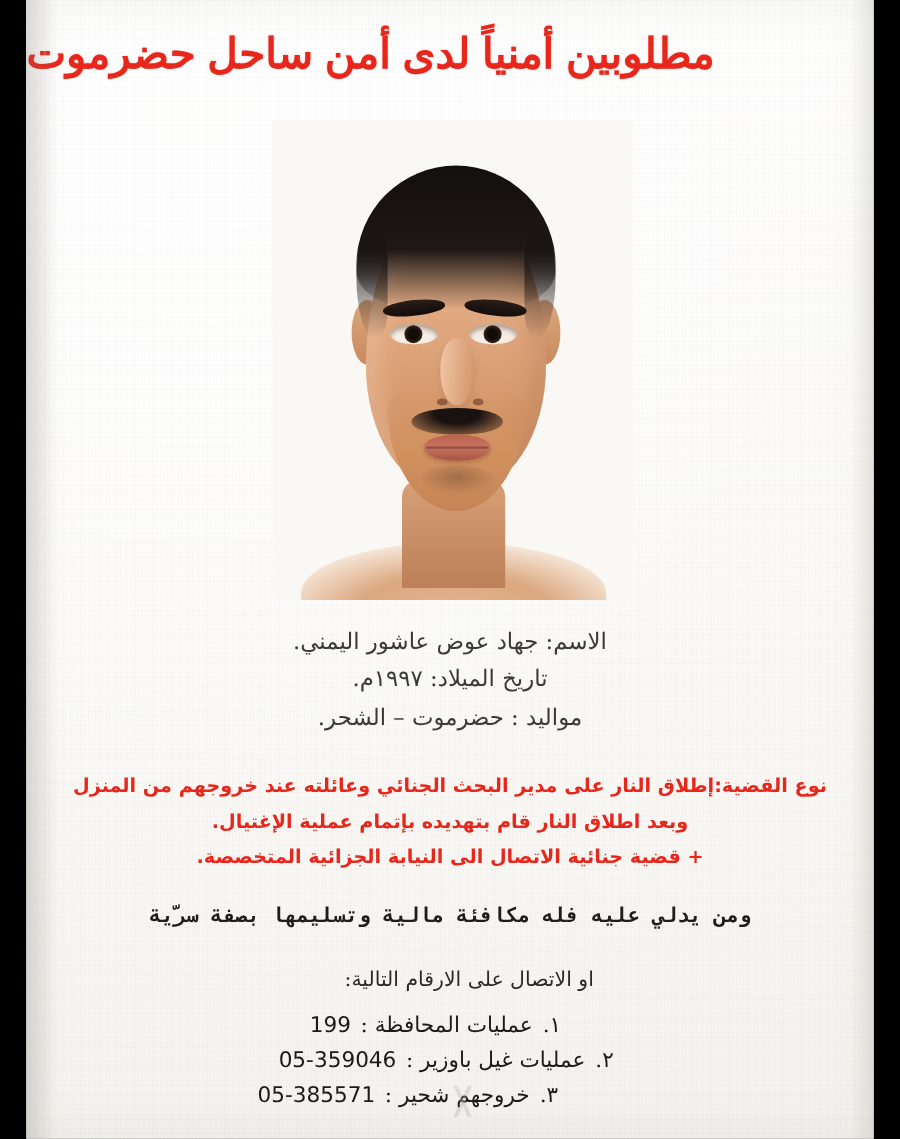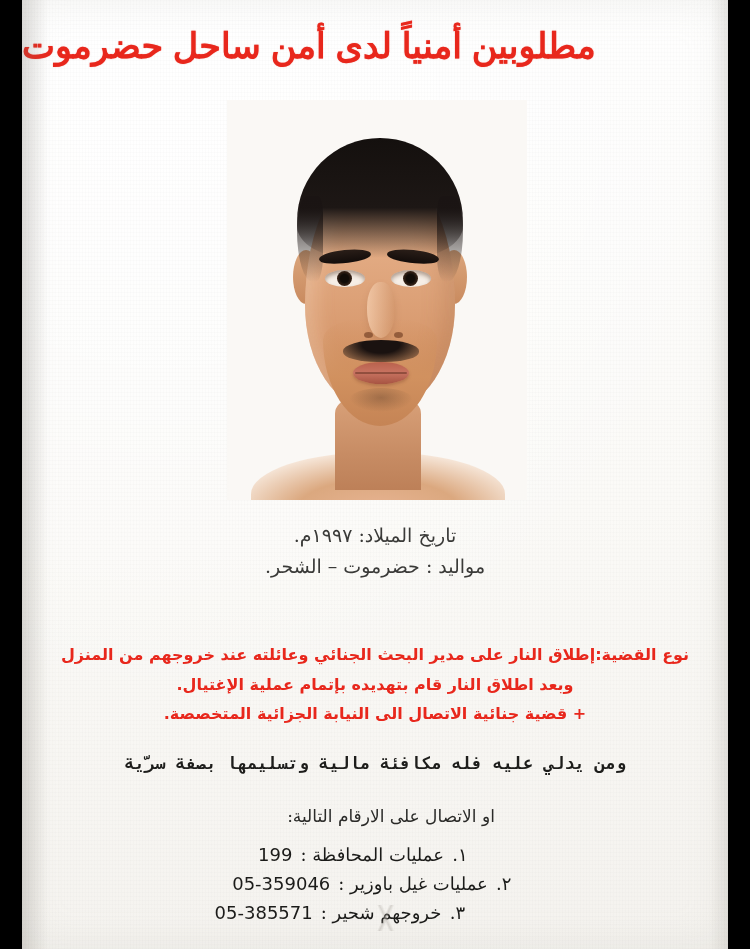--- a/index.html
+++ b/index.html
@@ -386,20 +386,21 @@
         <div class="nostril-l"></div>
         <div class="nostril-r"></div>
         <div class="moustache"></div>
         <div class="lips"></div>
         <div class="lip-line"></div>
         <div class="chin-shadow"></div>
       </div>
     </div>
 
     <div class="identity">
+      <div>الاسم: جهاد عوض عاشور اليمني.</div>
       <div>تاريخ الميلاد:  ١٩٩٧م.</div>
       <div>مواليد : حضرموت – الشحر.</div>
     </div>
 
     <div class="case-block">
       <div class="line">نوع القضية:إطلاق النار على مدير البحث الجنائي وعائلته عند خروجهم من المنزل</div>
       <div class="line">وبعد اطلاق النار قام بتهديده بإتمام عملية الإغتيال.</div>
       <div class="line">+ قضية جنائية الاتصال الى النيابة الجزائية المتخصصة.</div>
     </div>
 

